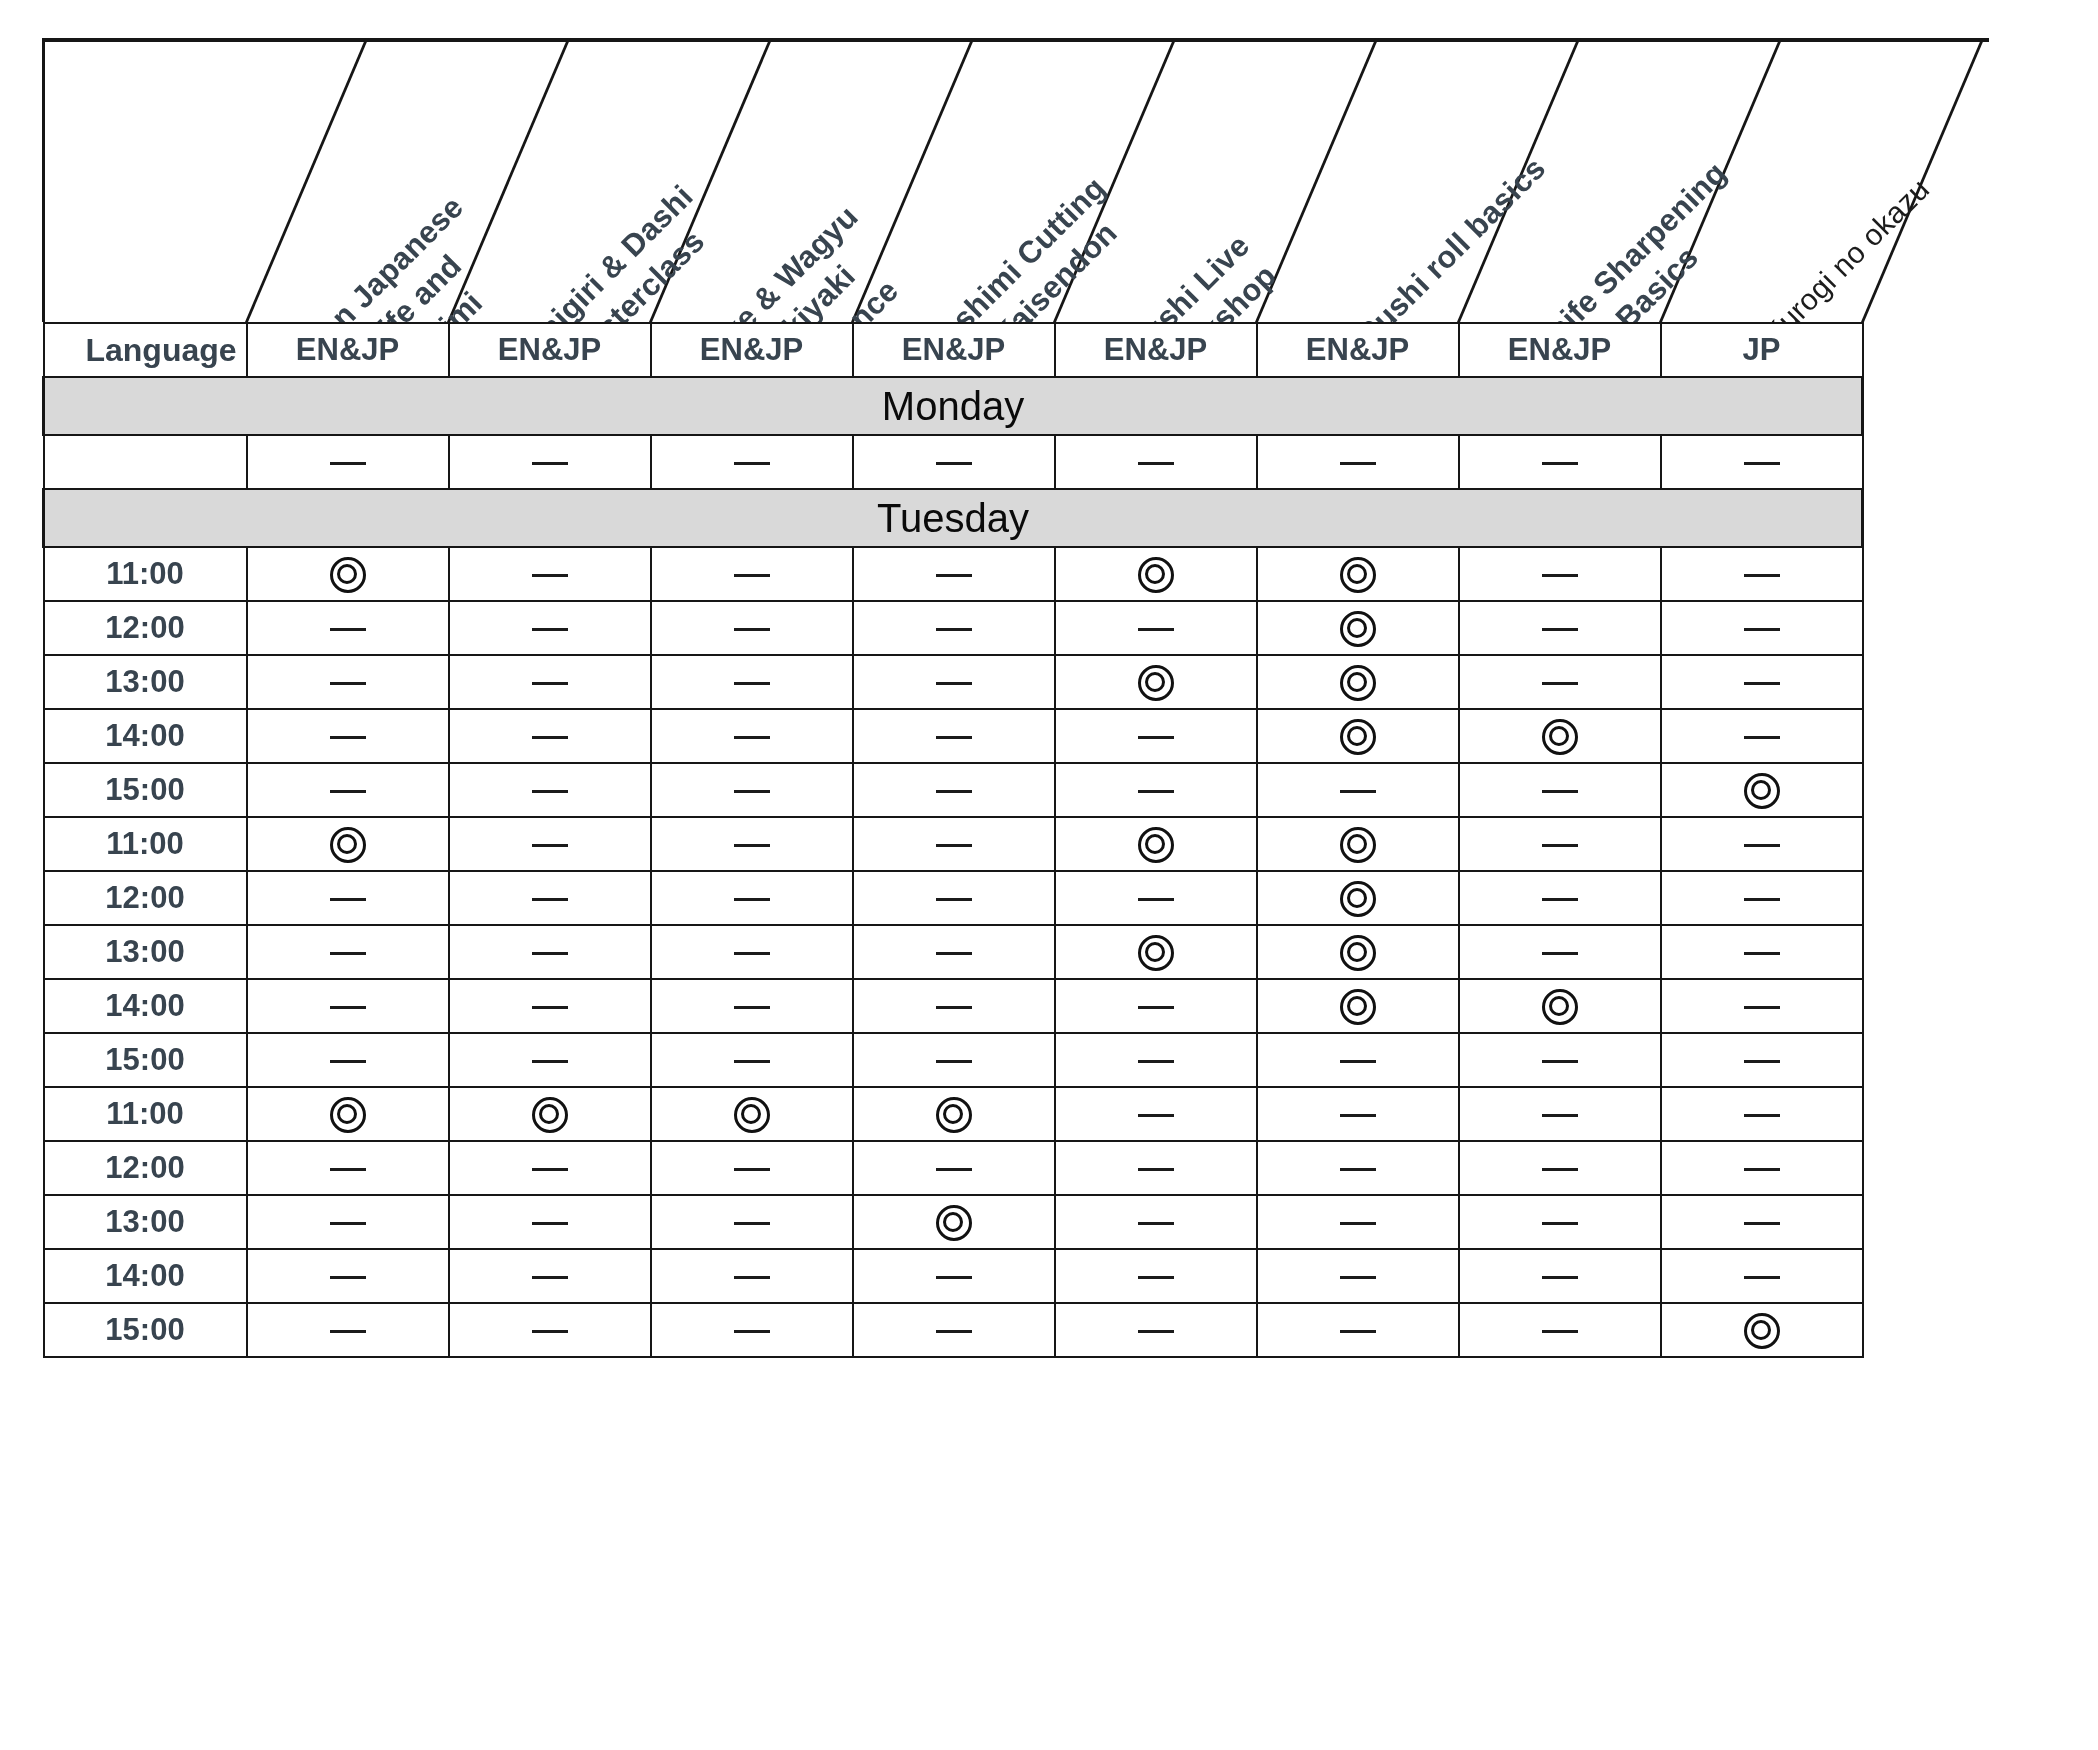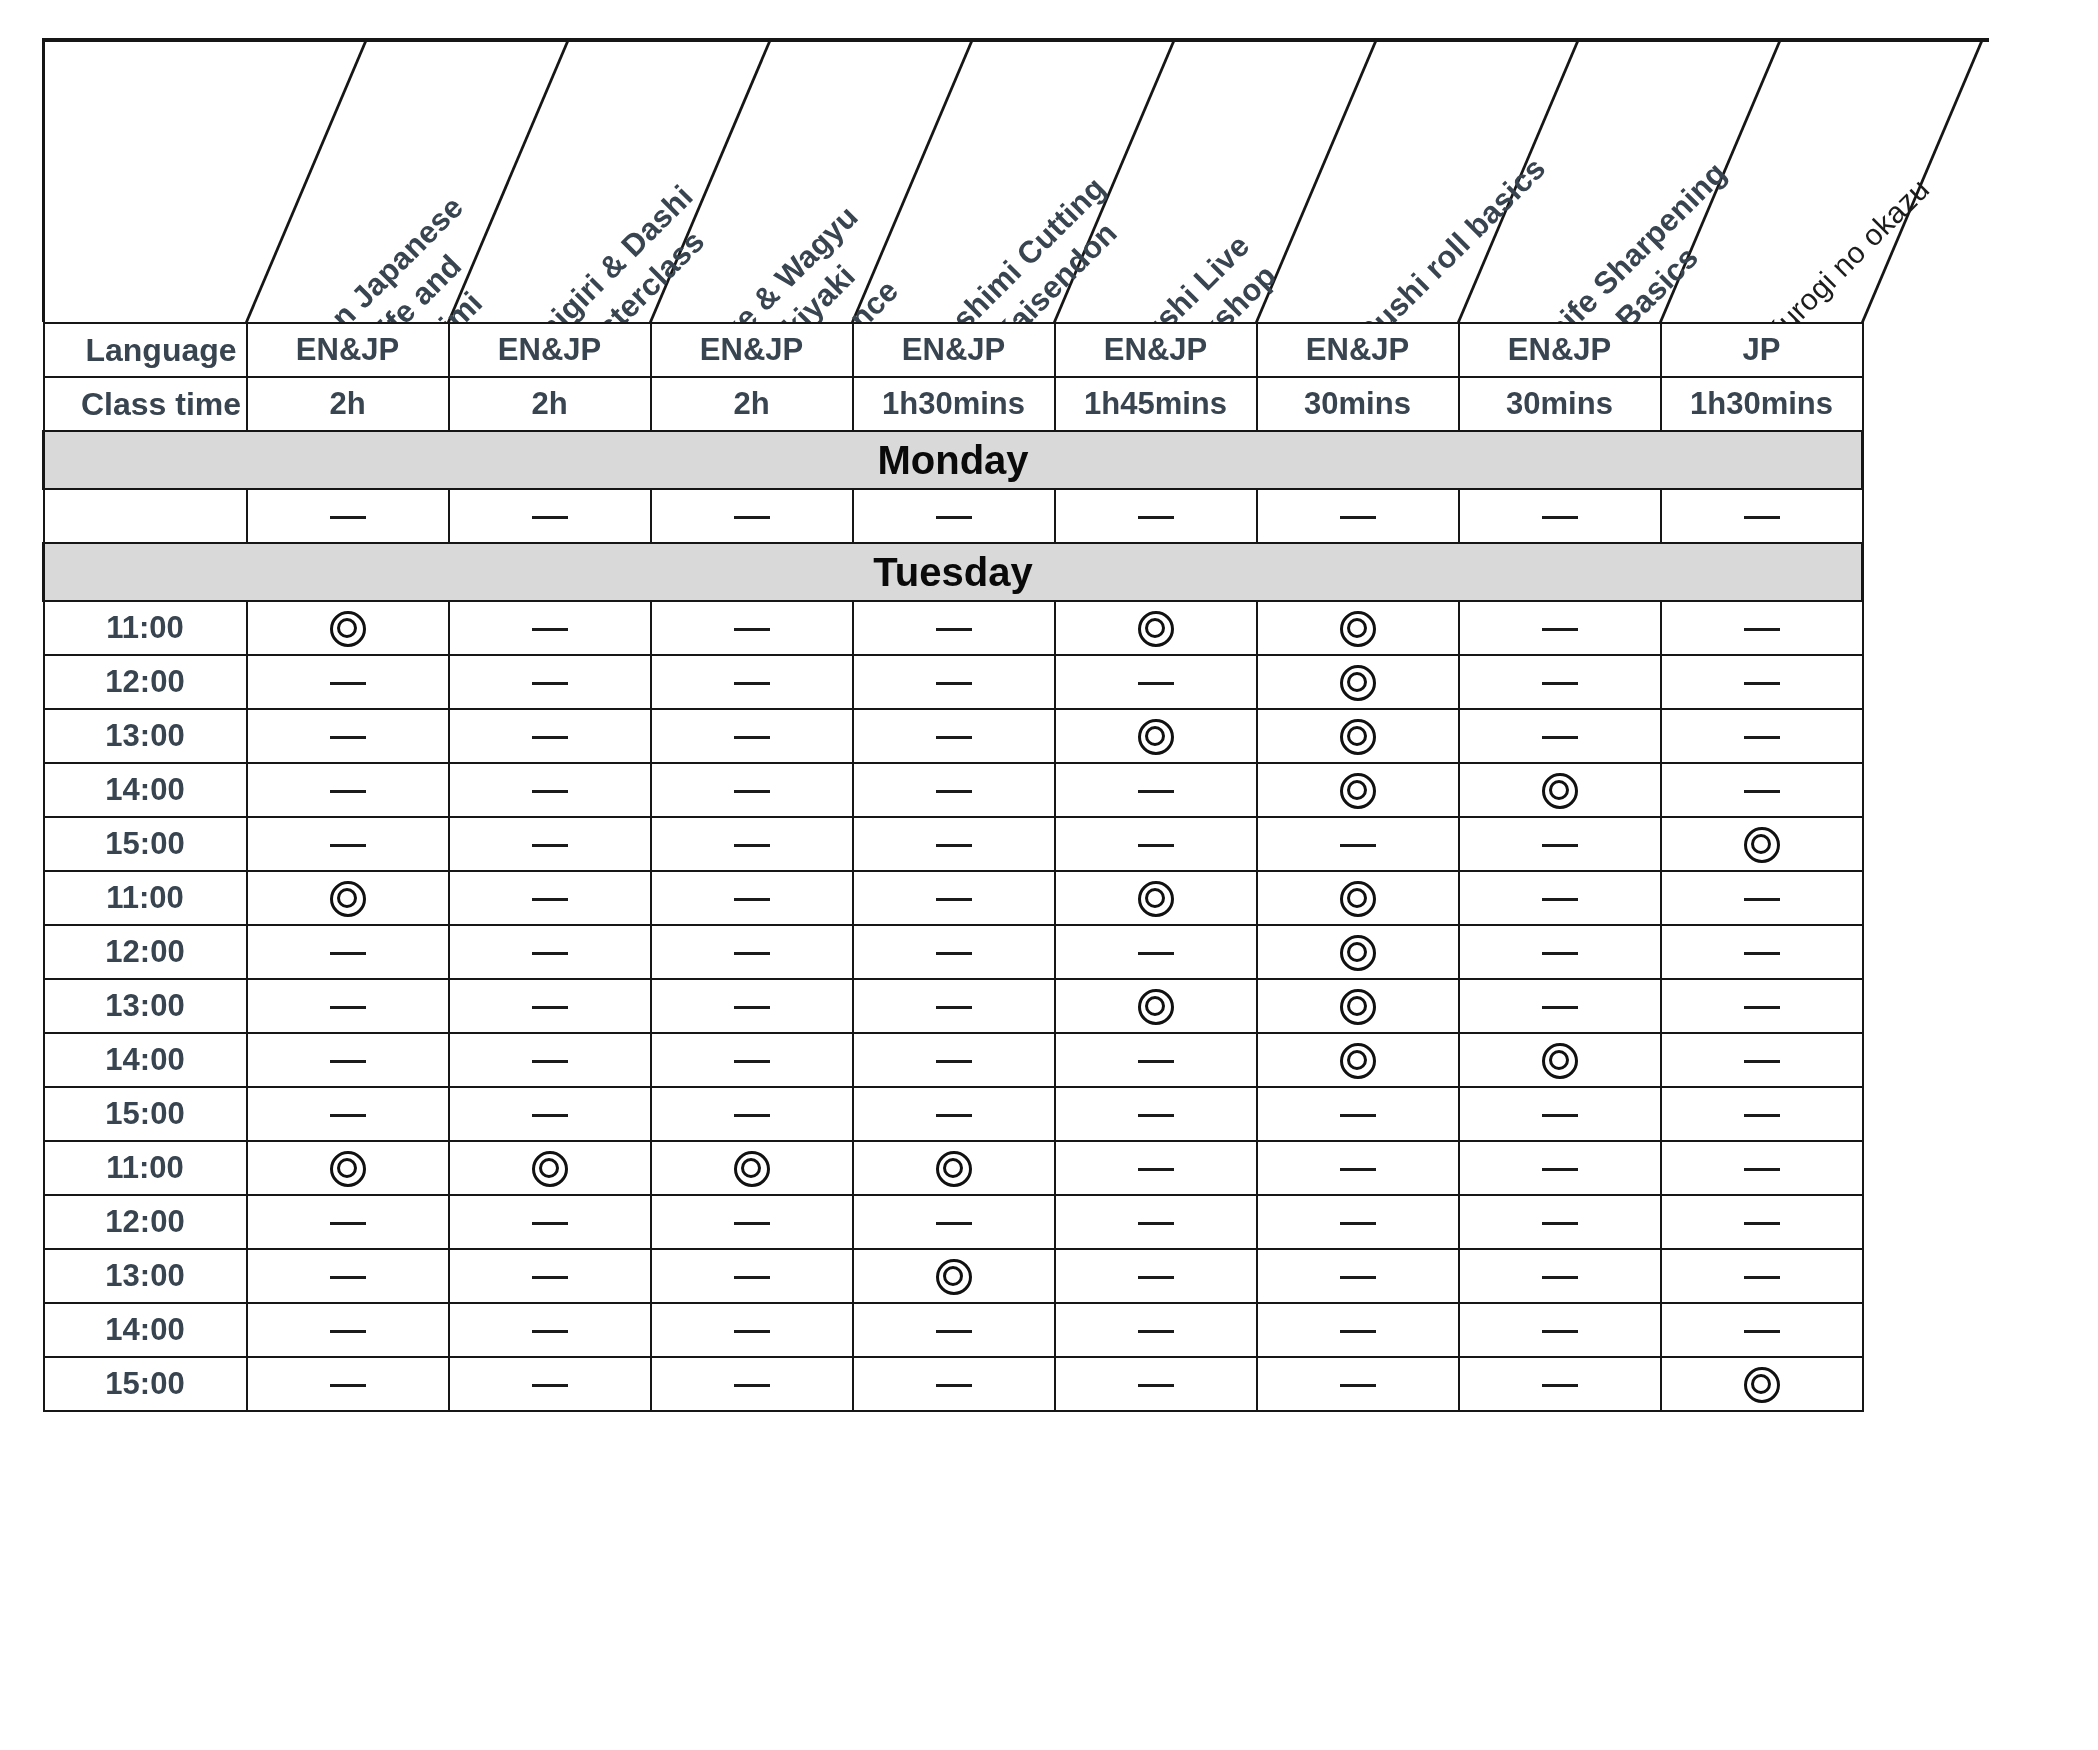--- a/index.html
+++ b/index.html
@@ -107,21 +107,21 @@
   td.rowlabel {
     color: #0a0a0a;
     font-weight: bold;
     font-size: 31px;
   }
   td.rowlabel.meta { font-size: 32px; padding-left: 32px; }
 
   tr.dayrow td {
     background: #d9d9d9;
     color: #0a0a0a;
-    font-weight: bold;
+    font-weight: normal;
     font-size: 40px;
     height: 56px;
     border-left: 3px solid #161616;
     border-right: 3px solid #161616;
   }
 
   tr.metarow td { height: 52px; }
 
   
   .mark-dash {
@@ -224,31 +224,20 @@
             <td class="rowlabel meta">Language</td>
             <td>EN&amp;JP</td>
             <td>EN&amp;JP</td>
             <td>EN&amp;JP</td>
             <td>EN&amp;JP</td>
             <td>EN&amp;JP</td>
             <td>EN&amp;JP</td>
             <td>EN&amp;JP</td>
             <td>JP</td>
           </tr>
-          <tr class="metarow">
-            <td class="rowlabel meta">Class time</td>
-            <td>2h</td>
-            <td>2h</td>
-            <td>2h</td>
-            <td>1h30mins</td>
-            <td>1h45mins</td>
-            <td>30mins</td>
-            <td>30mins</td>
-            <td>1h30mins</td>
-          </tr>
           <tr class="dayrow">
             <td colspan="9">Monday</td>
           </tr>
           <tr>
             <td class="rowlabel"></td>
             <td><span class="mark-dash"></span></td>
             <td><span class="mark-dash"></span></td>
             <td><span class="mark-dash"></span></td>
             <td><span class="mark-dash"></span></td>
             <td><span class="mark-dash"></span></td>

